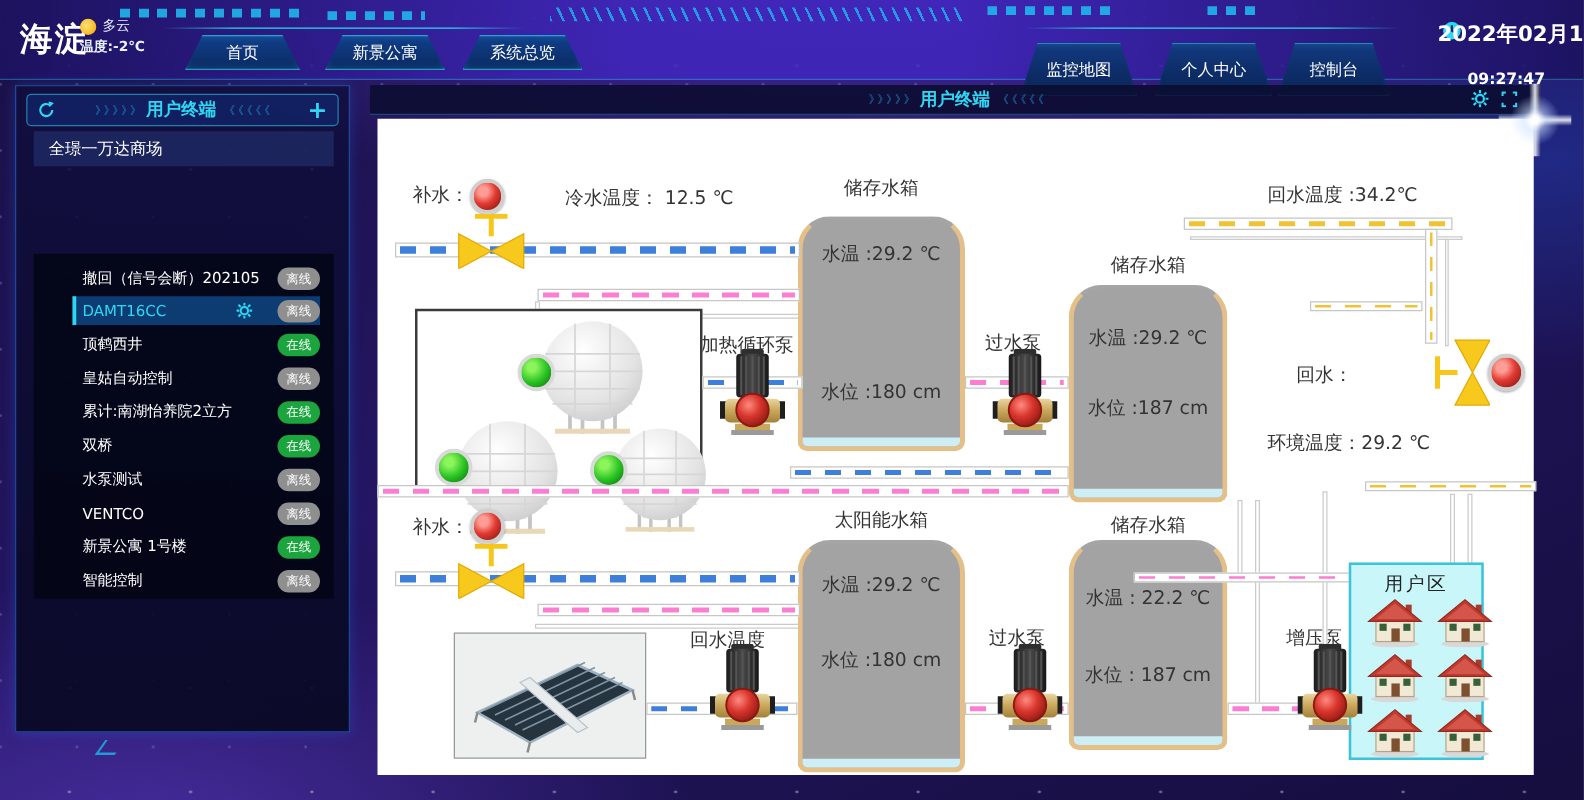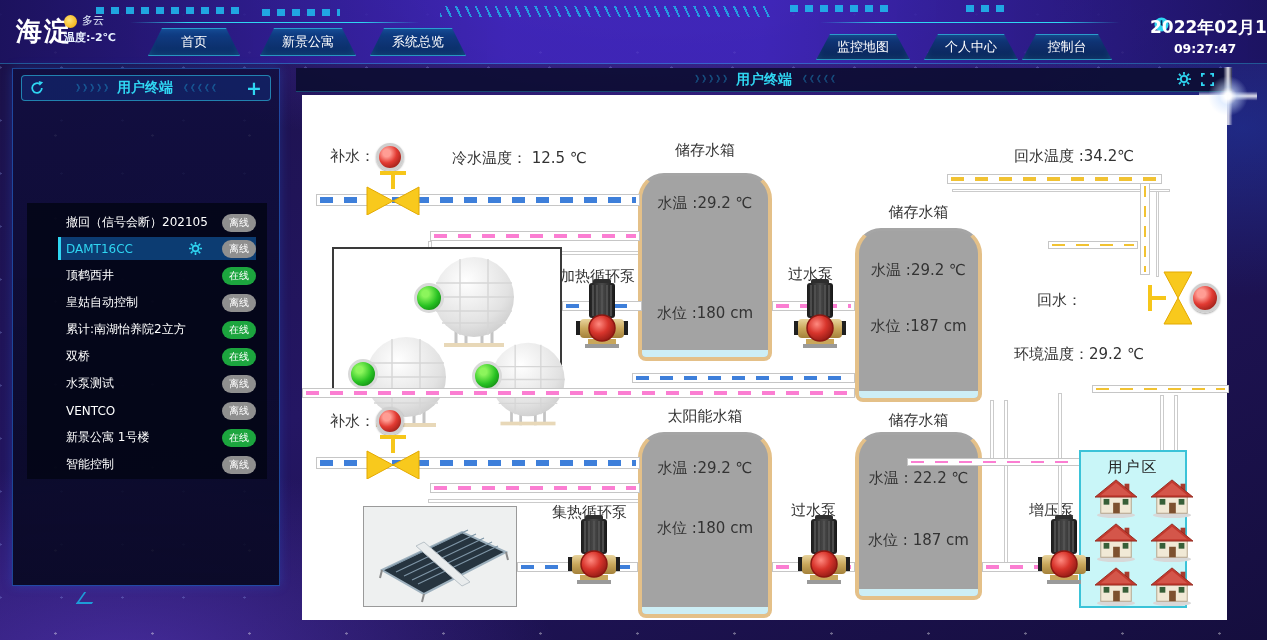--- a/index.html
+++ b/index.html
@@ -21,29 +21,29 @@
   .city{position:absolute;left:16px;top:14px;font-size:26px;font-weight:bold;color:#fff;letter-spacing:2px}
   .wx{position:absolute;left:82px;top:13px;font-size:11px;color:#e8f2ff}
   .wxicon{position:absolute;left:64px;top:15px;width:13px;height:13px;border-radius:50%;
     background:radial-gradient(circle at 40% 40%,#ffe37a,#f5b81e 70%)}
   .wxtemp{position:absolute;left:64px;top:30px;font-size:11px;font-weight:bold;color:#e8f2ff}
   .navbtn{position:absolute;height:28px;display:flex;align-items:center;justify-content:center;
     color:#fff;font-size:13px;cursor:pointer;
     background:linear-gradient(180deg,#11408c,#0a2a61);
     clip-path:polygon(14px 0,calc(100% - 14px) 0,100% 100%,0 100%);
     box-shadow:inset 0 0 0 1px rgba(61,224,255,.55), inset 0 0 8px rgba(61,224,255,.25)}
-  .navbtn.r{height:26px;background:linear-gradient(180deg,#123a80,#0a2356)}
+  .navbtn.r{height:43px;background:linear-gradient(180deg,#123a80,#0a2356)}
   .titlebox{position:absolute;left:452px;top:15px;width:362px;height:47px;display:flex;align-items:center;justify-content:center;
     background:linear-gradient(180deg,#2a1d84,#190f52);
     clip-path:polygon(0 0,100% 0,calc(100% - 30px) 100%,30px 100%);
     box-shadow:inset 0 0 0 1px rgba(61,224,255,.5)}
   .titlebox span{color:#fff;font-size:25px;font-weight:bold;letter-spacing:4px}
   .clockbox{position:absolute;left:1150px;top:16px;width:110px;color:#fff;text-align:center}
   .clockbox .d{font-size:17px;font-weight:bold;white-space:nowrap}
-  .clockbox .t{font-size:12.5px;font-weight:bold;margin-top:2px}
+  .clockbox .t{font-size:12.5px;font-weight:bold;margin-top:16px}
   .clockicon{position:absolute;left:1154px;top:17px}
   .dots{position:absolute;height:7px;background:repeating-linear-gradient(90deg,#1fb6ec 0 8px,transparent 8px 15px);opacity:.9}
   .hatch{position:absolute;height:11px;background:repeating-linear-gradient(65deg,#1fb6ec 0 2px,transparent 2px 9px);opacity:.8}
   .hline{position:absolute;height:1px;background:linear-gradient(90deg,transparent,#2fd6f2 20%,#2fd6f2 80%,transparent)}
   
   .side{position:absolute;left:12px;top:68px;width:268px;height:518px;
     background:linear-gradient(180deg,rgba(16,14,62,.82),rgba(7,8,32,.9));
     border:1px solid rgba(45,130,255,.5);box-shadow:0 0 10px rgba(40,120,255,.25)}
   .shead{position:absolute;left:8px;top:6px;width:250px;height:26px;display:flex;align-items:center;
     background:rgba(18,40,112,.65);border:1px solid rgba(47,214,242,.55);border-radius:4px;padding:0 8px}
@@ -238,20 +238,23 @@
           <use href="#refresh"></use>
         </svg>
       <div class="scenter">
         <span class="chev">》》》》》</span>
         <span class="stitle">用户终端</span>
         <span class="chev">《《《《《</span>
       </div>
       <span class="plus">+</span>
     </div>
 
+    <div class="group" style="top:36px">
+      <span>全璟一万达商场</span>
+    </div>
 
     <div class="devblock">
       <div class="device" style="top:8px">
           <span class="dlabel">撤回（信号会断）20210525</span>
           <span class="badge">离线</span>
         </div>
       <div class="device selected" style="top:34px">
           <span class="dlabel">DAMT16CC</span>
           <span class="dgear">
             <svg width="13" height="13">
@@ -436,21 +439,21 @@
       <div class="tt" style="top:24px">水温 :29.2 ℃</div>
       <div class="tt" style="top:84px">水位 :180 cm</div>
     </div>
 
     <div class="solarbox" style="left:61px;top:411px;width:154px;height:101px">
       <svg width="150" height="95" style="position:absolute;left:2px;top:3px">
           <use href="#solar"></use>
         </svg>
     </div>
 
-    <div class="lbl" style="left:250px;top:408px">集热循环泵</div>
+    <div class="lbl" style="left:250px;top:408px">回水温度</div>
     <svg class="pump" style="left:266px;top:420px" width="52" height="70">
         <use href="#pump"></use>
       </svg>
 
     <div class="tname" style="left:553px;top:316px;width:127px">储存水箱</div>
     <div class="tank" style="left:553px;top:337px;width:127px;height:168px">
       <div class="tt" style="top:34px">水温 : 22.2 ℃</div>
       <div class="tt" style="top:96px">水位 : 187  cm</div>
     </div>
 

